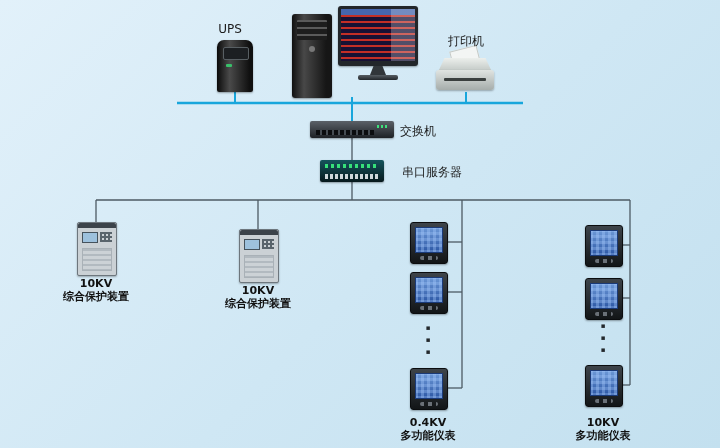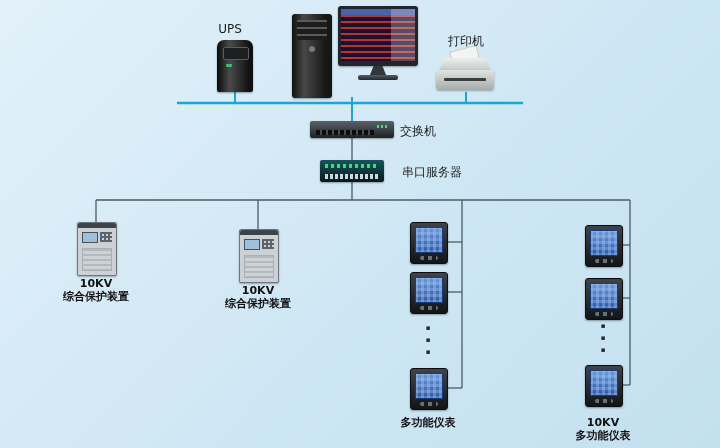--- a/index.html
+++ b/index.html
@@ -198,20 +198,21 @@
     <div class="lbl2" style="position:static;">10KV</div>
     <div class="lbl2" style="position:static;">综合保护装置</div>
   </div>
 
   <div style="position:absolute;left:198px;top:284px;width:120px;">
     <div class="lbl2" style="position:static;">10KV</div>
     <div class="lbl2" style="position:static;">综合保护装置</div>
   </div>
 
   <div style="position:absolute;left:368px;top:416px;width:120px;">
+    <div class="lbl2" style="position:static;">0.4KV</div>
     <div class="lbl2" style="position:static;">多功能仪表</div>
   </div>
 
   <div style="position:absolute;left:543px;top:416px;width:120px;">
     <div class="lbl2" style="position:static;">10KV</div>
     <div class="lbl2" style="position:static;">多功能仪表</div>
   </div>
 
 </div>
 

